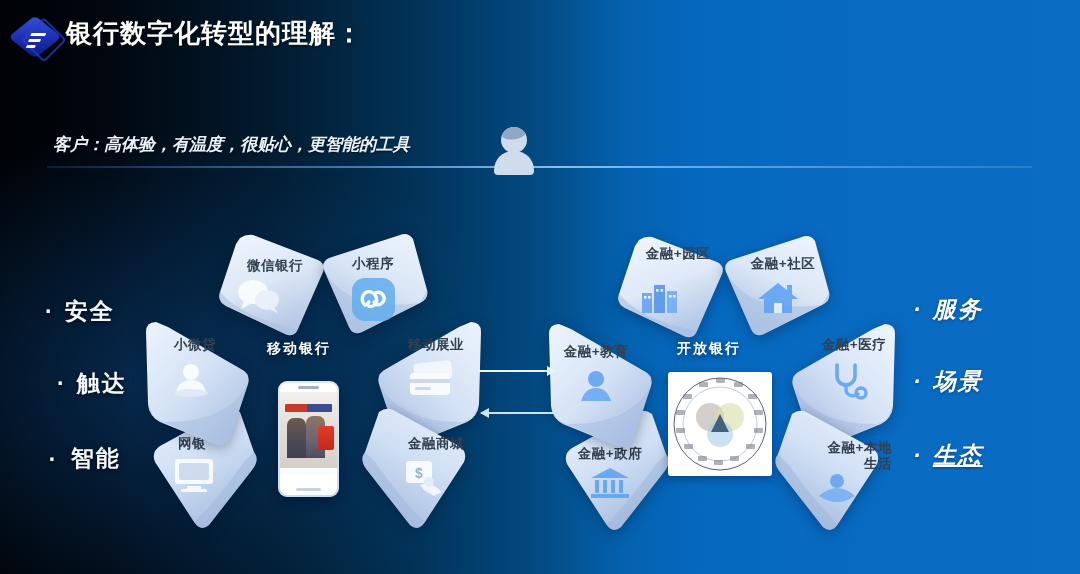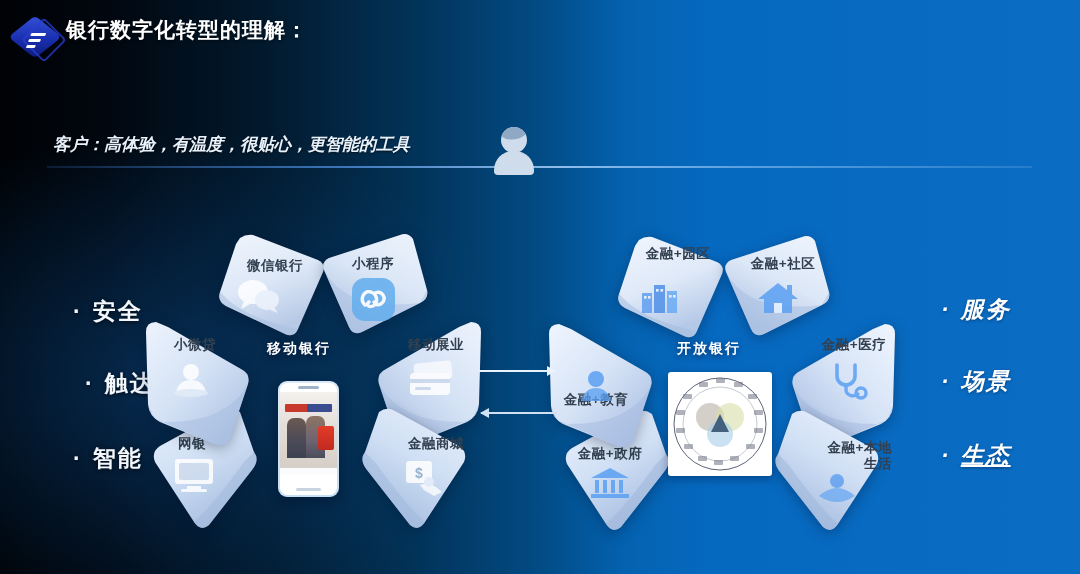--- a/index.html
+++ b/index.html
@@ -44,21 +44,21 @@
     border:2px solid #2a3fd0;transform:rotate(45deg);border-radius:4px;opacity:.75;
   }
   .logo .bars{position:absolute;left:13px;top:17px;width:20px;height:18px;transform:skewX(-20deg);}
   .logo .bars i{display:block;background:#fff;height:3px;border-radius:1px;margin-bottom:3px;}
   .logo .bars i:nth-child(1){width:15px;margin-left:3px;}
   .logo .bars i:nth-child(2){width:12px;margin-left:3px;}
   .logo .bars i:nth-child(3){width:9px;margin-left:3px;}
 
   .title{
     position:absolute;left:66px;top:16px;
-    font-size:21px;font-weight:700;color:#ffffff;letter-spacing:1px;
+    font-size:26px;font-weight:700;color:#ffffff;letter-spacing:1px;
     text-shadow:0 1px 3px rgba(0,0,0,.55);
     white-space:nowrap;
   }
   .subtitle{
     position:absolute;left:66px;top:57px;
     font-size:19px;font-weight:700;color:#eef4fb;letter-spacing:.5px;
     white-space:nowrap;text-shadow:0 1px 3px rgba(0,0,0,.5);
   }
 
   
@@ -93,21 +93,20 @@
   .avatar .body{
     position:absolute;left:2px;top:24px;width:40px;height:24px;
     background:#cfdcec;border-radius:19px 19px 4px 4px;
   }
 
   
   .bullets{position:absolute;}
   .bullet{
     position:absolute;white-space:nowrap;font-size:23px;font-weight:700;
     letter-spacing:2px;
-    margin-left:28px;
   }
   .bullet .dot{display:inline-block;margin-right:10px;}
   .b-left .bullet{color:#f2f7fd;text-shadow:0 1px 4px rgba(0,0,0,.75);}
   .b-right .bullet{color:#ffffff;font-style:italic;text-shadow:0 1px 3px rgba(0,10,45,.4);}
 
   
   .cluster{position:absolute;}
   .petal{position:absolute;}
   .petal svg{display:block;filter:drop-shadow(0 3px 7px rgba(0,15,40,.35));}
   .plabel{
@@ -208,21 +207,21 @@
     <div class="body"></div>
   </div>
 
   <div class="bullets b-left">
     <div class="bullet" style="left:45px;top:296px;">
       <span class="dot">·</span><span>安全</span>
     </div>
     <div class="bullet" style="left:57px;top:368px;text-align:right;">
       <span class="dot">·</span><span>触达</span>
     </div>
-    <div class="bullet" style="left:45px;top:443px;">
+    <div class="bullet" style="left:45px;top:443px;font-family:Liberation Mono, monospace;">
       <span class="dot">·</span><span>智能</span>
     </div>
   </div>
 
   <div class="bullets b-right">
     <div class="bullet" style="left:913px;top:294px;">
       <span class="dot">·</span><span>服务</span>
     </div>
     <div class="bullet" style="left:913px;top:366px;">
       <span class="dot">·</span><span>场景</span>
@@ -514,21 +513,21 @@
             <linearGradient id="gR6" x1="0" y1="0.1" x2="0.8" y2="1">
           <stop offset="0%" stop-color="#ecf3fd"></stop>
               <stop offset="50%" stop-color="#d6e3f6"></stop>
               <stop offset="100%" stop-color="#acc0e4"></stop>
         </linearGradient>
           </defs>
         <path d="M14 10 Q4 10 4 20 L6 92 Q7 104 18 110 L72 132 Q83 136 88 126 L106 72 Q109 62 99 57 L26 15 Z" fill="url(#gR6)"></path>
         <path d="M72 132 Q83 136 88 126 L106 72 Q84 112 18 110 Q7 104 6 92 L12 106 Z" fill="#a3bae0" opacity=".5"></path>
       </svg>
     </div>
-    <div class="plabel" style="left:548px;top:344px;width:96px;margin-top:48px;">金融+教育</div>
+    <div class="plabel" style="left:548px;top:344px;width:96px;">金融+教育</div>
     <div class="pico" style="left:574px;top:368px;">
       <svg width="44" height="38" viewBox="0 0 44 38">
         <circle cx="22" cy="11" r="8" fill="#5ba0f3"></circle>
         <path d="M7 33 q4 -13 15 -13 t15 13 z" fill="#5ba0f3" opacity=".9"></path>
       </svg>
     </div>
 
     <div class="cluster-title" style="left:677px;top:340px;">开放银行</div>
 
     <div class="venn">

